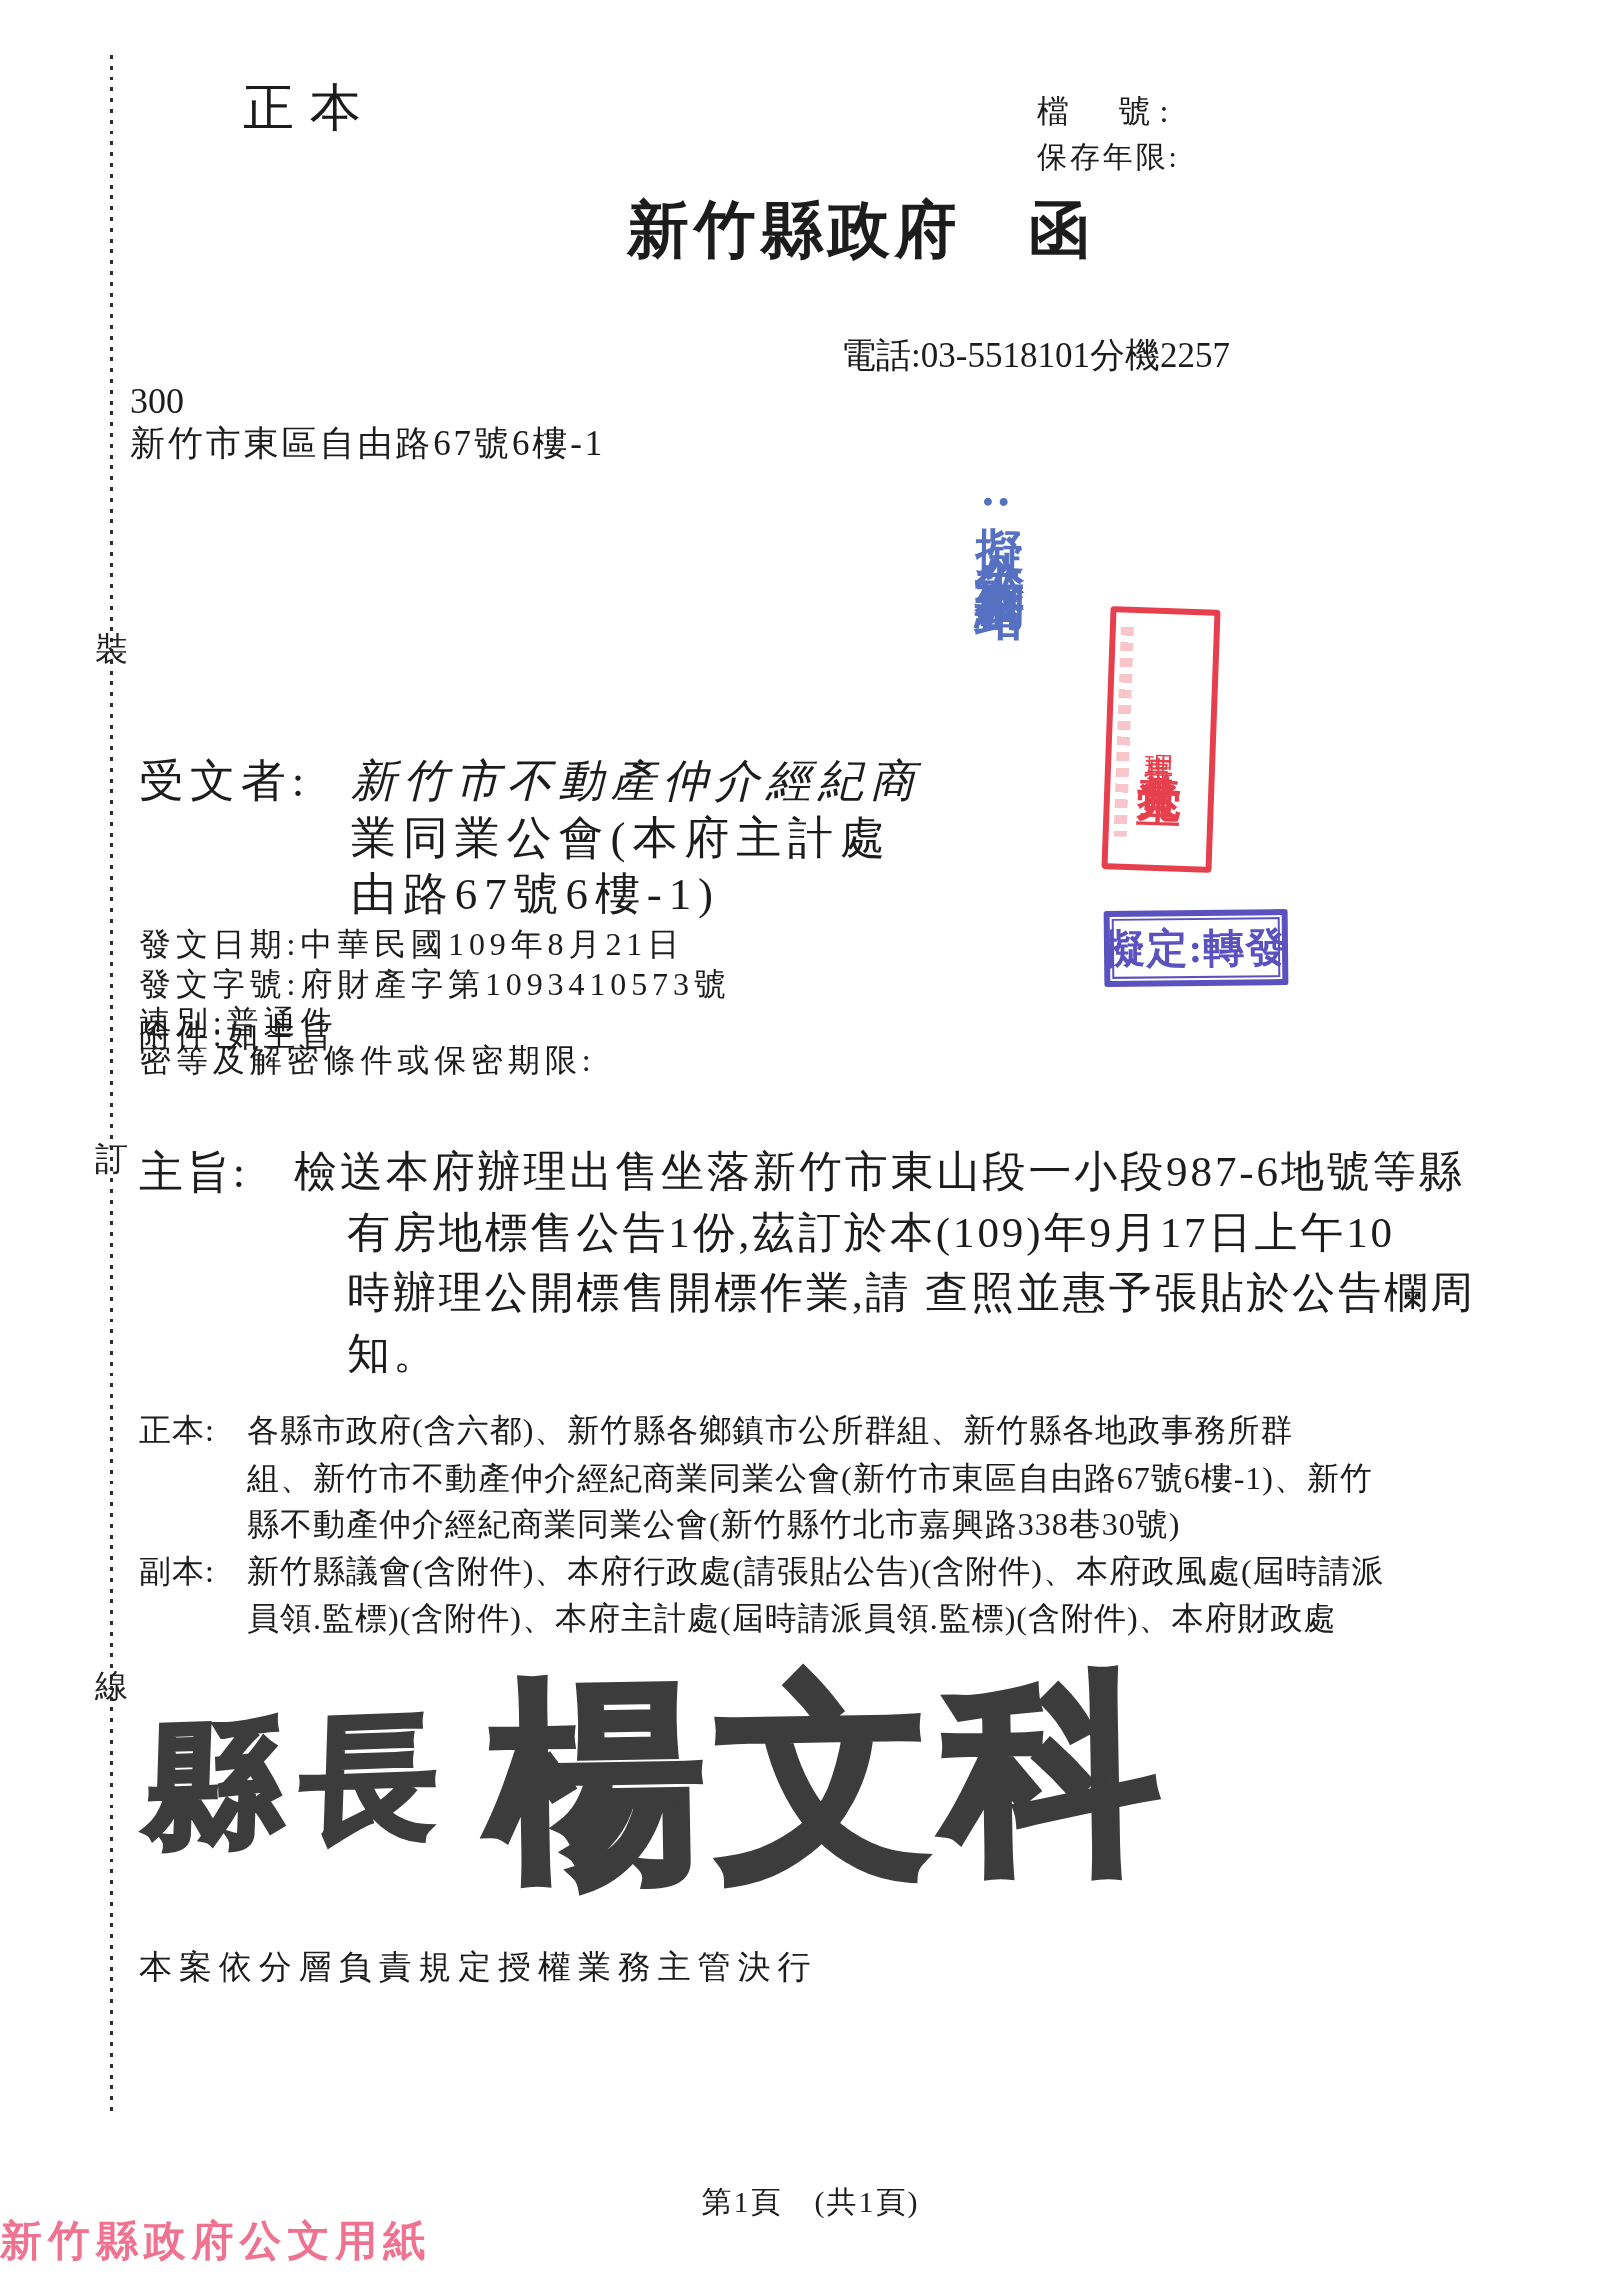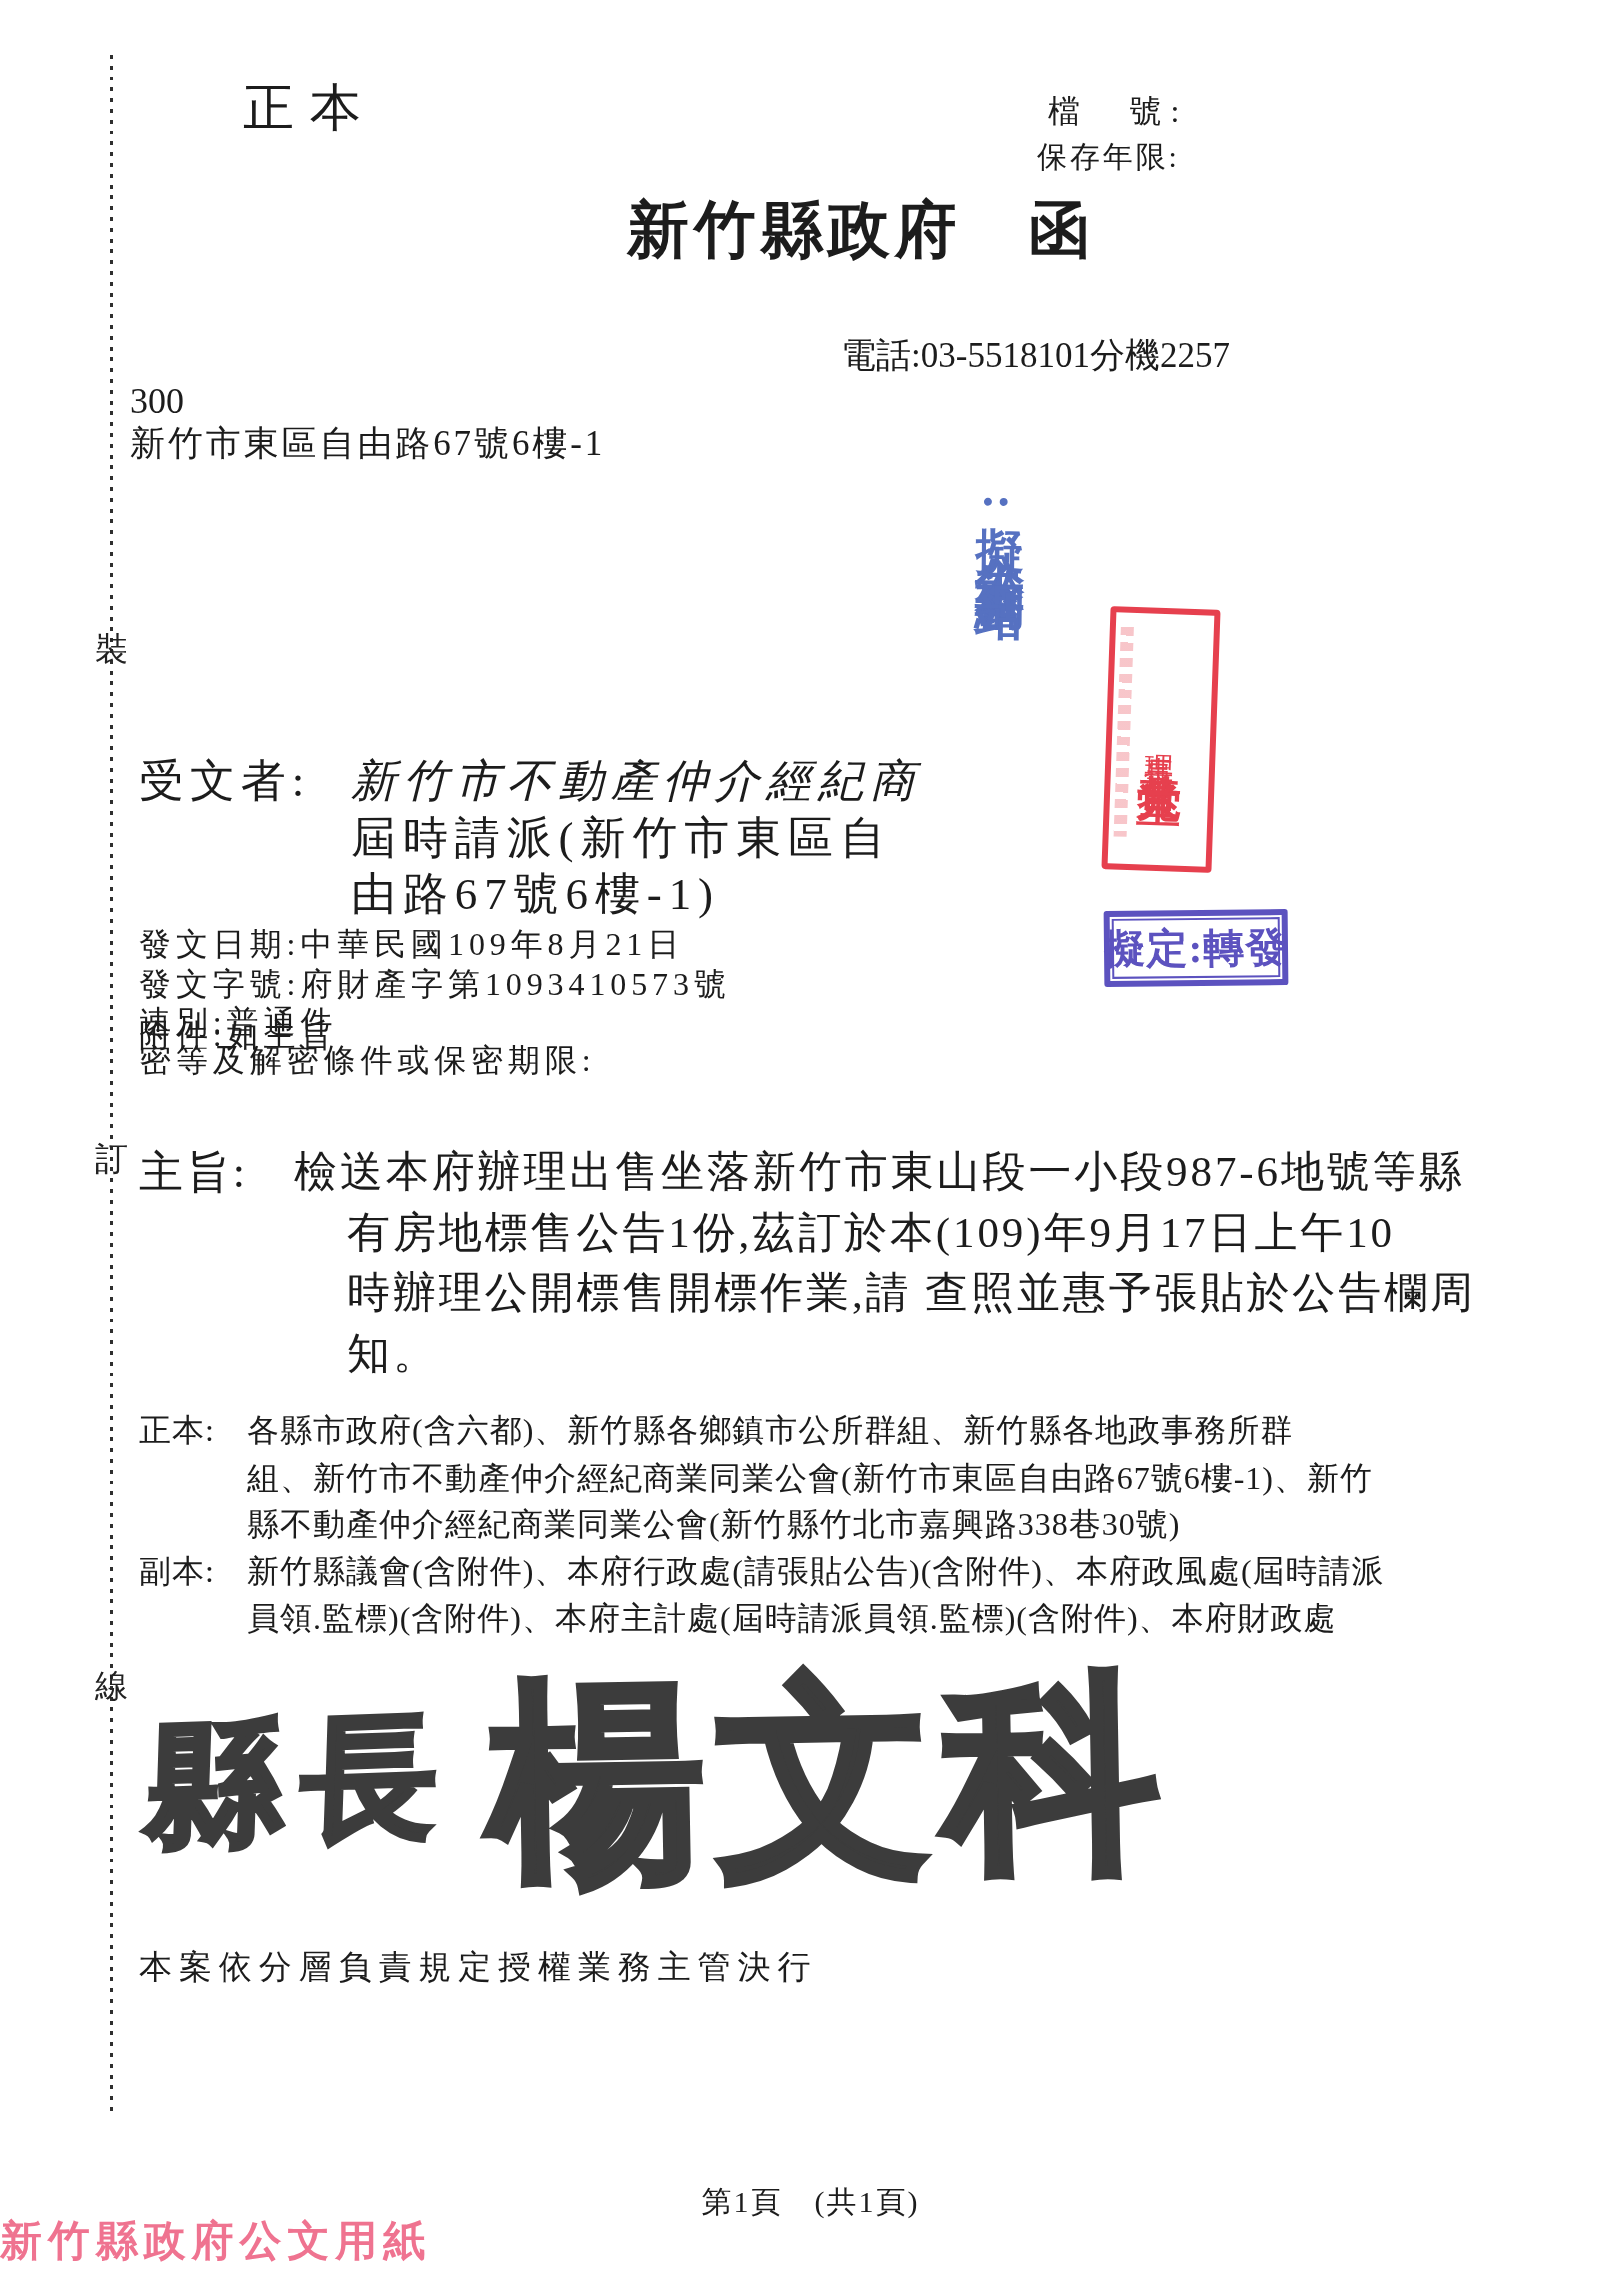--- a/index.html
+++ b/index.html
@@ -19,21 +19,21 @@
     position:absolute;left:110px;top:55px;width:2.9px;height:2058px;
     background-image:repeating-linear-gradient(to bottom,#2e2e2e 0px,#2e2e2e 3.9px,transparent 3.9px,transparent 10.8px);
   }
   .bind-mark{position:absolute;left:93px;width:37px;text-align:center;font-size:33px;color:#222;}
   .bm-zhuang{top:627px;}
   .bm-ding{top:1137px;}
   .bm-xian{top:1664px;}
 
   
   .copy-type{left:243px;top:74px;font-size:51px;letter-spacing:15.7px;}
-  .file-row{left:1037px;top:90px;font-size:32px;letter-spacing:8.8px;margin-left:11px;}
+  .file-row{left:1037px;top:90px;font-size:32px;letter-spacing:8.8px;}
   .retention-row{left:1037px;top:137px;font-size:30px;letter-spacing:2.9px;}
   .doc-title{left:627px;top:188px;font-size:62px;letter-spacing:4.9px;font-weight:600;}
 
   .sender-block{left:841px;top:335px;font-size:35px;line-height:42px;}
   .zip{left:130px;top:380px;font-size:36px;}
   .raddr{left:130px;top:420px;font-size:35px;letter-spacing:2.9px;}
 
   
   .blue-note{
     left:970px;top:488px;height:529px;
@@ -161,21 +161,21 @@
   </div>
 
   <div class="abs purple-stamp">
     <div class="purple-inner">
       <span class="purple-text">擬定:轉發</span>
     </div>
   </div>
 
   <div class="abs recv-label">受文者:</div>
   <div class="abs recv-l1">新竹市不動產仲介經紀商</div>
-  <div class="abs recv-l2">屆時請派(新竹市東區自</div>
+  <div class="abs recv-l2">業同業公會(本府主計處</div>
   <div class="abs recv-l3">由路67號6樓-1)</div>
 
   <div class="abs meta-l meta-0">發文日期:中華民國109年8月21日</div>
   <div class="abs meta-l meta-1">發文字號:府財產字第1093410573號</div>
   <div class="abs meta-l meta-2">速別:普通件</div>
   <div class="abs meta-l meta-3">密等及解密條件或保密期限:</div>
   <div class="abs meta-l meta-4">附件:如主旨</div>
 
   <div class="abs subj-label">主旨:</div>
   <div class="abs subj-l subj-0">檢送本府辦理出售坐落新竹市東山段一小段987-6地號等縣</div>

